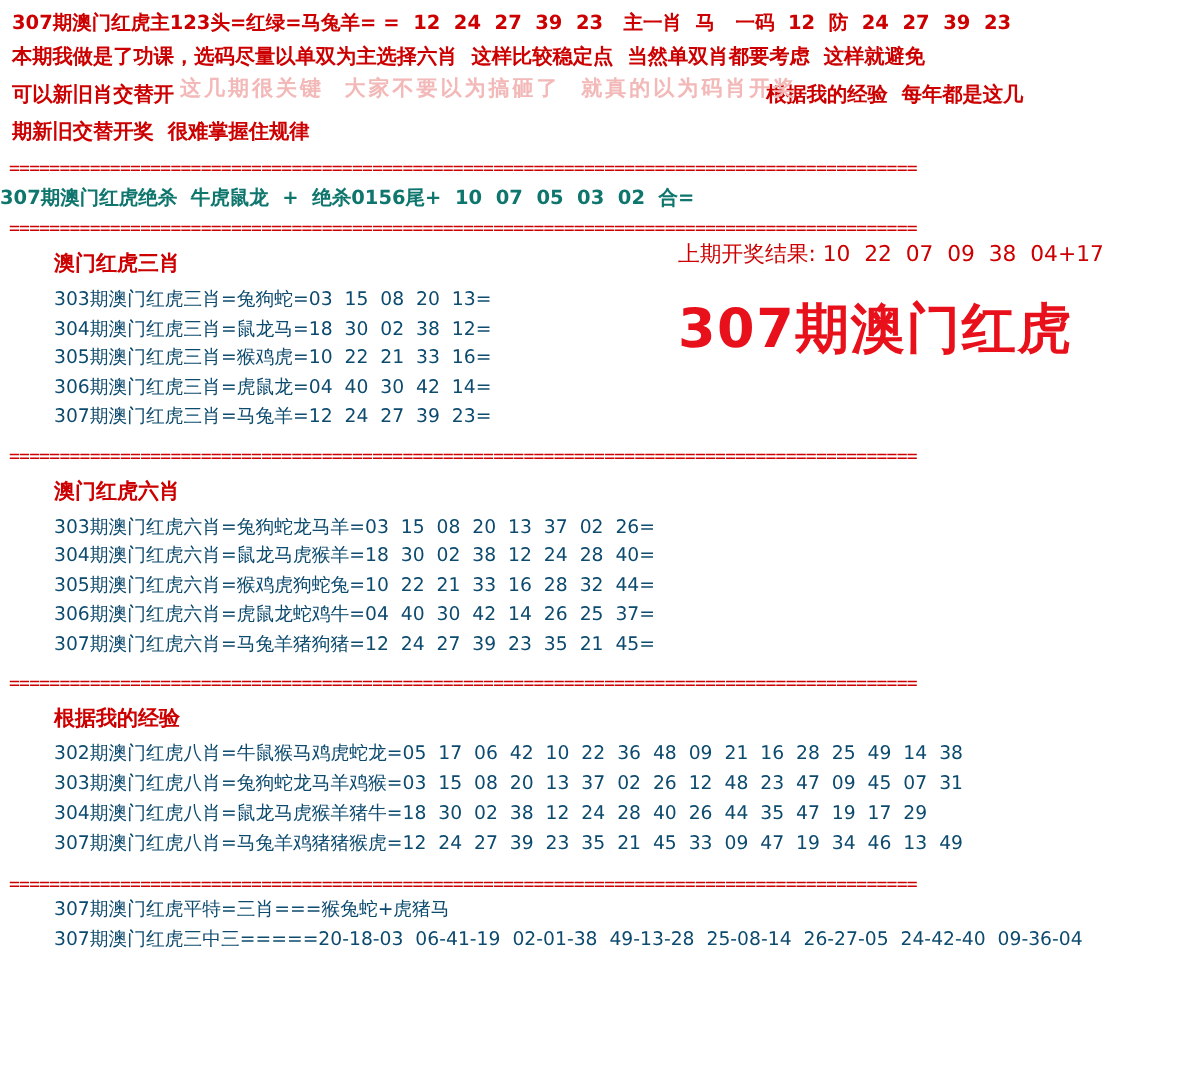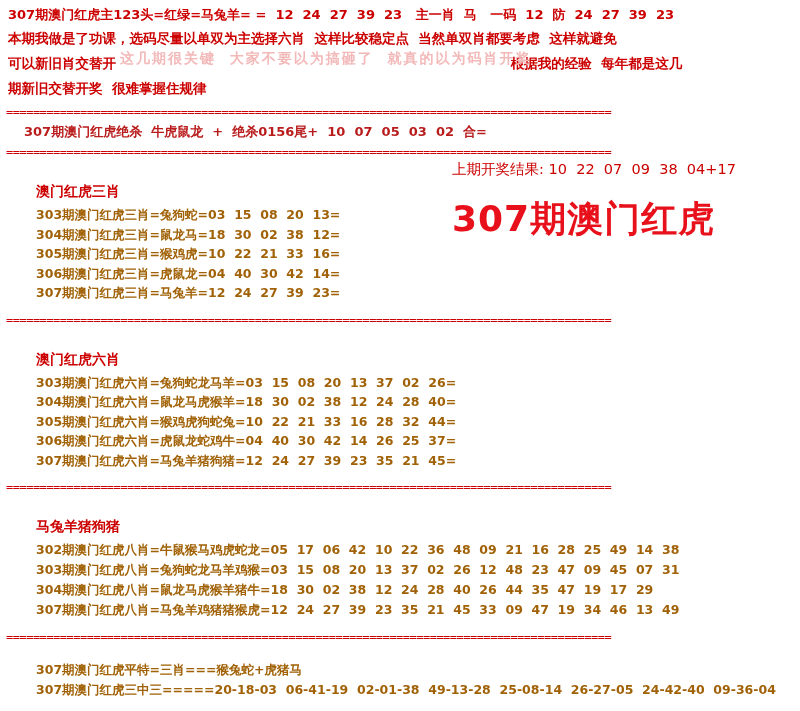--- a/index.html
+++ b/index.html
@@ -55,42 +55,41 @@
     font-size: 12px;
     line-height: 14px;
     white-space: pre;
     overflow: hidden;
     height: 14px;
     padding-left: 6px;
     font-family: "DejaVu Sans Mono", "Liberation Mono", monospace;
     letter-spacing: -0.5px;
   }
   .kill-line {
-    padding: 4px 0 4px 24px;
+    padding: 4px 0 4px 0;
     font-size: 13px;
-    color: #b91c1c;
+    color: #0f766e;
     font-weight: bold;
     white-space: pre;
   }
   .section {
     padding-left: 36px;
-    margin-top: 16px;
   }
   .section-title {
     font-size: 14px;
     font-weight: bold;
     color: #cc0000;
     padding: 8px 0 4px 0;
     white-space: pre;
   }
   .row {
     font-size: 12.5px;
     line-height: 19.5px;
-    color: #a16207;
-    font-weight: bold;
+    color: #0c4a6e;
+    font-weight: normal;
     white-space: pre;
   }
   .row.big {
     font-size: 12.5px;
     line-height: 20px;
   }
   .banner {
     position: absolute;
     right: 28px;
     top: 160px;
@@ -158,21 +157,21 @@
     <div class="row">304期澳门红虎六肖=鼠龙马虎猴羊=18  30  02  38  12  24  28  40=</div>
     <div class="row">305期澳门红虎六肖=猴鸡虎狗蛇兔=10  22  21  33  16  28  32  44=</div>
     <div class="row">306期澳门红虎六肖=虎鼠龙蛇鸡牛=04  40  30  42  14  26  25  37=</div>
     <div class="row">307期澳门红虎六肖=马兔羊猪狗猪=12  24  27  39  23  35  21  45=</div>
   </div>
 
   <div class="spacer-10"></div>
   <div class="sep">==========================================================================================</div>
 
   <div class="section">
-    <div class="section-title">马兔羊猪狗猪</div>
+    <div class="section-title">根据我的经验</div>
     <div class="row big">302期澳门红虎八肖=牛鼠猴马鸡虎蛇龙=05  17  06  42  10  22  36  48  09  21  16  28  25  49  14  38</div>
     <div class="row big">303期澳门红虎八肖=兔狗蛇龙马羊鸡猴=03  15  08  20  13  37  02  26  12  48  23  47  09  45  07  31</div>
     <div class="row big">304期澳门红虎八肖=鼠龙马虎猴羊猪牛=18  30  02  38  12  24  28  40  26  44  35  47  19  17  29</div>
     <div class="row big">307期澳门红虎八肖=马兔羊鸡猪猪猴虎=12  24  27  39  23  35  21  45  33  09  47  19  34  46  13  49</div>
   </div>
 
   <div class="spacer-10"></div>
   <div class="sep">==========================================================================================</div>
 
   <div class="section">

